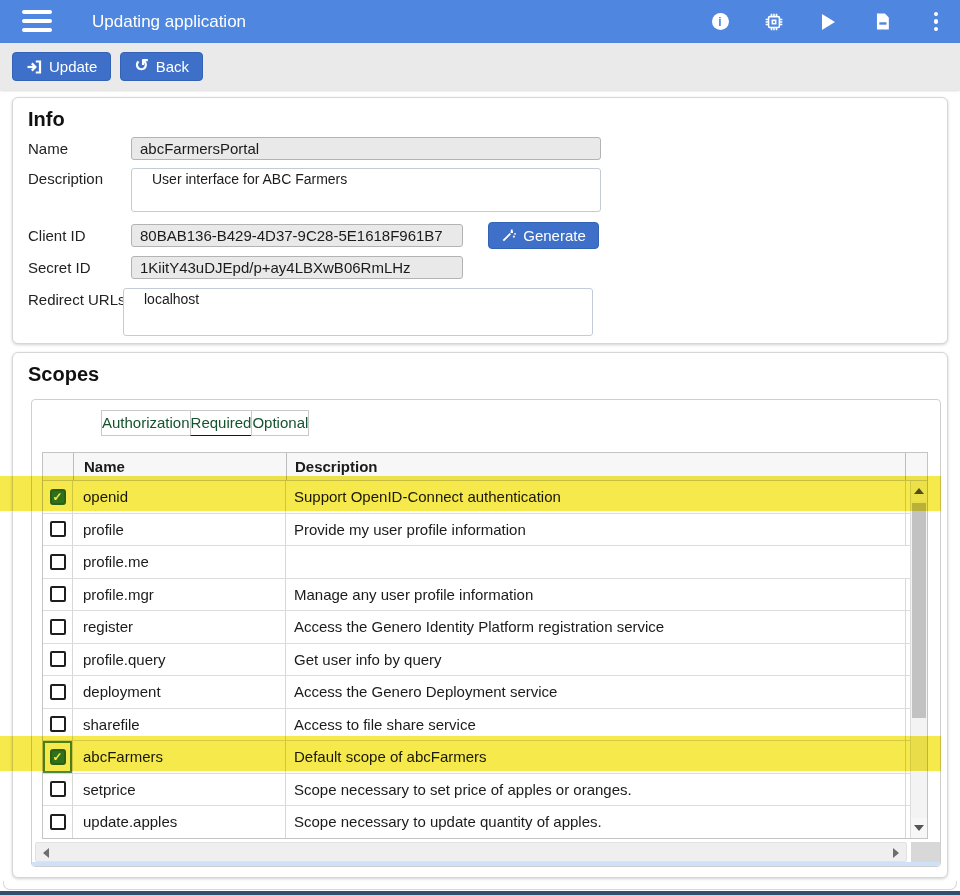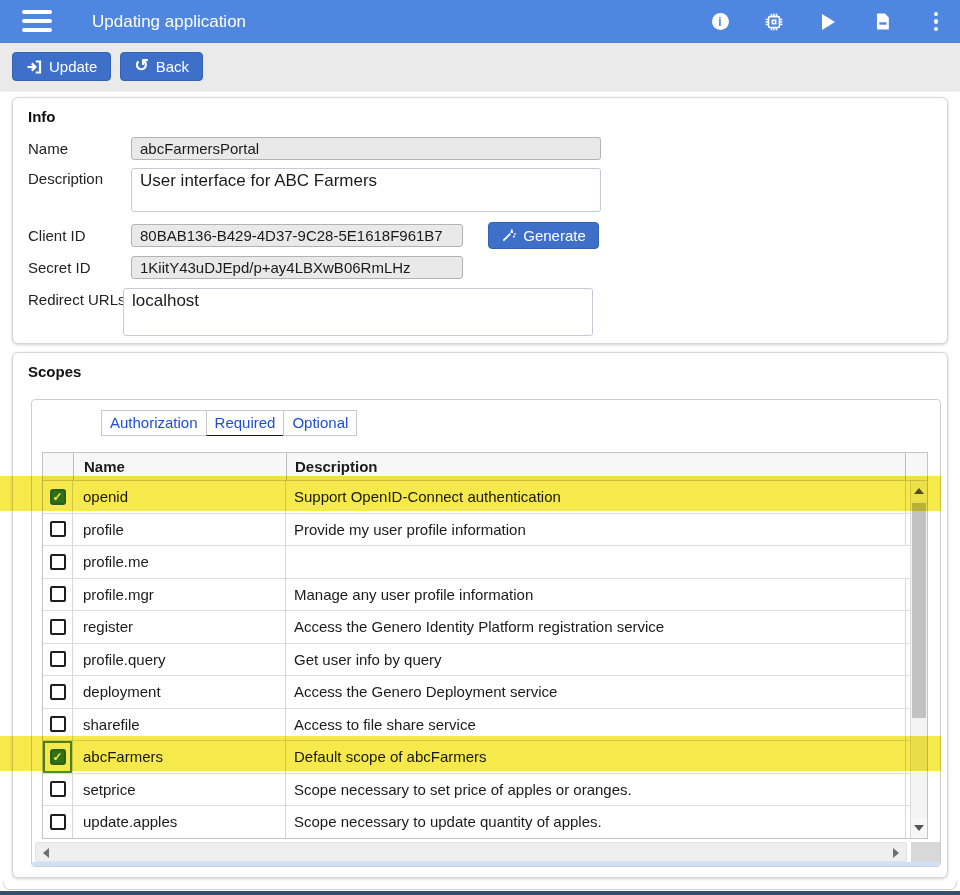--- a/index.html
+++ b/index.html
@@ -29,40 +29,40 @@
   .tbtn { height:29px; margin-left:12px; padding:0 13px; background:#3e70c9; border:1px solid #3462b4;
           border-radius:4px; color:#fff; font-size:15px; display:inline-flex; align-items:center; gap:7px;
           cursor:pointer; font-family:inherit; }
   .tbtn:first-child { margin-left:12px; }
   .tbtn + .tbtn { margin-left:9px; }
   .undo-glyph { font-size:17px; font-weight:bold; line-height:1; position:relative; top:-1px; }
 
   
   .panel { position:absolute; left:12px; width:936px; background:#fff; border:1px solid #d6d6d6;
            border-radius:6px; box-shadow:0 1px 3px rgba(0,0,0,.18); }
-  .panel-title { position:absolute; left:15px; top:10px; font-size:15px; font-weight:bold; color:#111; }
+  .panel-title { position:absolute; left:15px; top:10px; font-size:20px; font-weight:bold; color:#111; }
   #info-panel  { top:97px;  height:247px; }
   #scopes-panel{ top:352px; height:526px; }
 
   .flabel { position:absolute; left:15px; font-size:15px; color:#222; }
   .ro-input { position:absolute; height:23px; background:#e9e9e9; border:1px solid #b3b3b3; border-radius:3px;
               font-size:15px; padding:0 8px; line-height:21px; color:#1b1b1b; overflow:hidden; white-space:nowrap; }
   .ed-area { position:absolute; background:#fff; border:1px solid #c4cbd6; border-radius:3px;
-             font-size:17px; padding:2px 8px; color:#1b1b1b; }
+             font-size:14px; padding:2px 20px; color:#1b1b1b; }
   .gen-btn { position:absolute; left:475px; top:124px; width:111px; height:27px; background:#3e70c9;
              border:1px solid #3462b4; border-radius:4px; color:#fff; font-size:15px;
              display:flex; align-items:center; justify-content:center; gap:7px; cursor:pointer; font-family:inherit; }
 
   
   .scopes-inner { position:absolute; left:18px; top:46px; width:910px; height:468px;
                   border:1px solid #cfcfcf; border-radius:4px; background:#fff; }
   .scopes-inner::after { content:""; position:absolute; left:0; right:0; bottom:0; height:4px;
                          background:#cfe1f8; border-radius:0 0 4px 4px; }
   .tabs { position:absolute; left:70px; top:10px; display:flex; }
-  .tab { border:1px solid #c9c9c9; background:#fff; padding:3px 8px 4px; font-size:15px; color:#1d4ed8;
+  .tab { border:1px solid #c9c9c9; background:#fff; padding:3px 0 4px; font-size:15px; color:#14532d;
          margin-left:-1px; cursor:pointer; }
   .tab.active { border-bottom:1px solid #0f172a; padding-bottom:1px; }
 
   .grid { position:absolute; left:10px; top:52px; width:886px; height:387px;
           border:1px solid #c4c4c4; background:#fff; }
   .ghead { display:flex; height:28px; background:#f7f7f7; border-bottom:1px solid #cfcfcf;
            font-weight:bold; font-size:15px; align-items:center; }
   .gh-check { width:30px; height:100%; }
   .gh-name  { width:213px; height:100%; line-height:27px; padding-left:10px; border-left:1px solid #bdbdbd; }
   .gh-desc  { flex:1; height:100%; line-height:27px; padding-left:8px; border-left:1px solid #bdbdbd;

